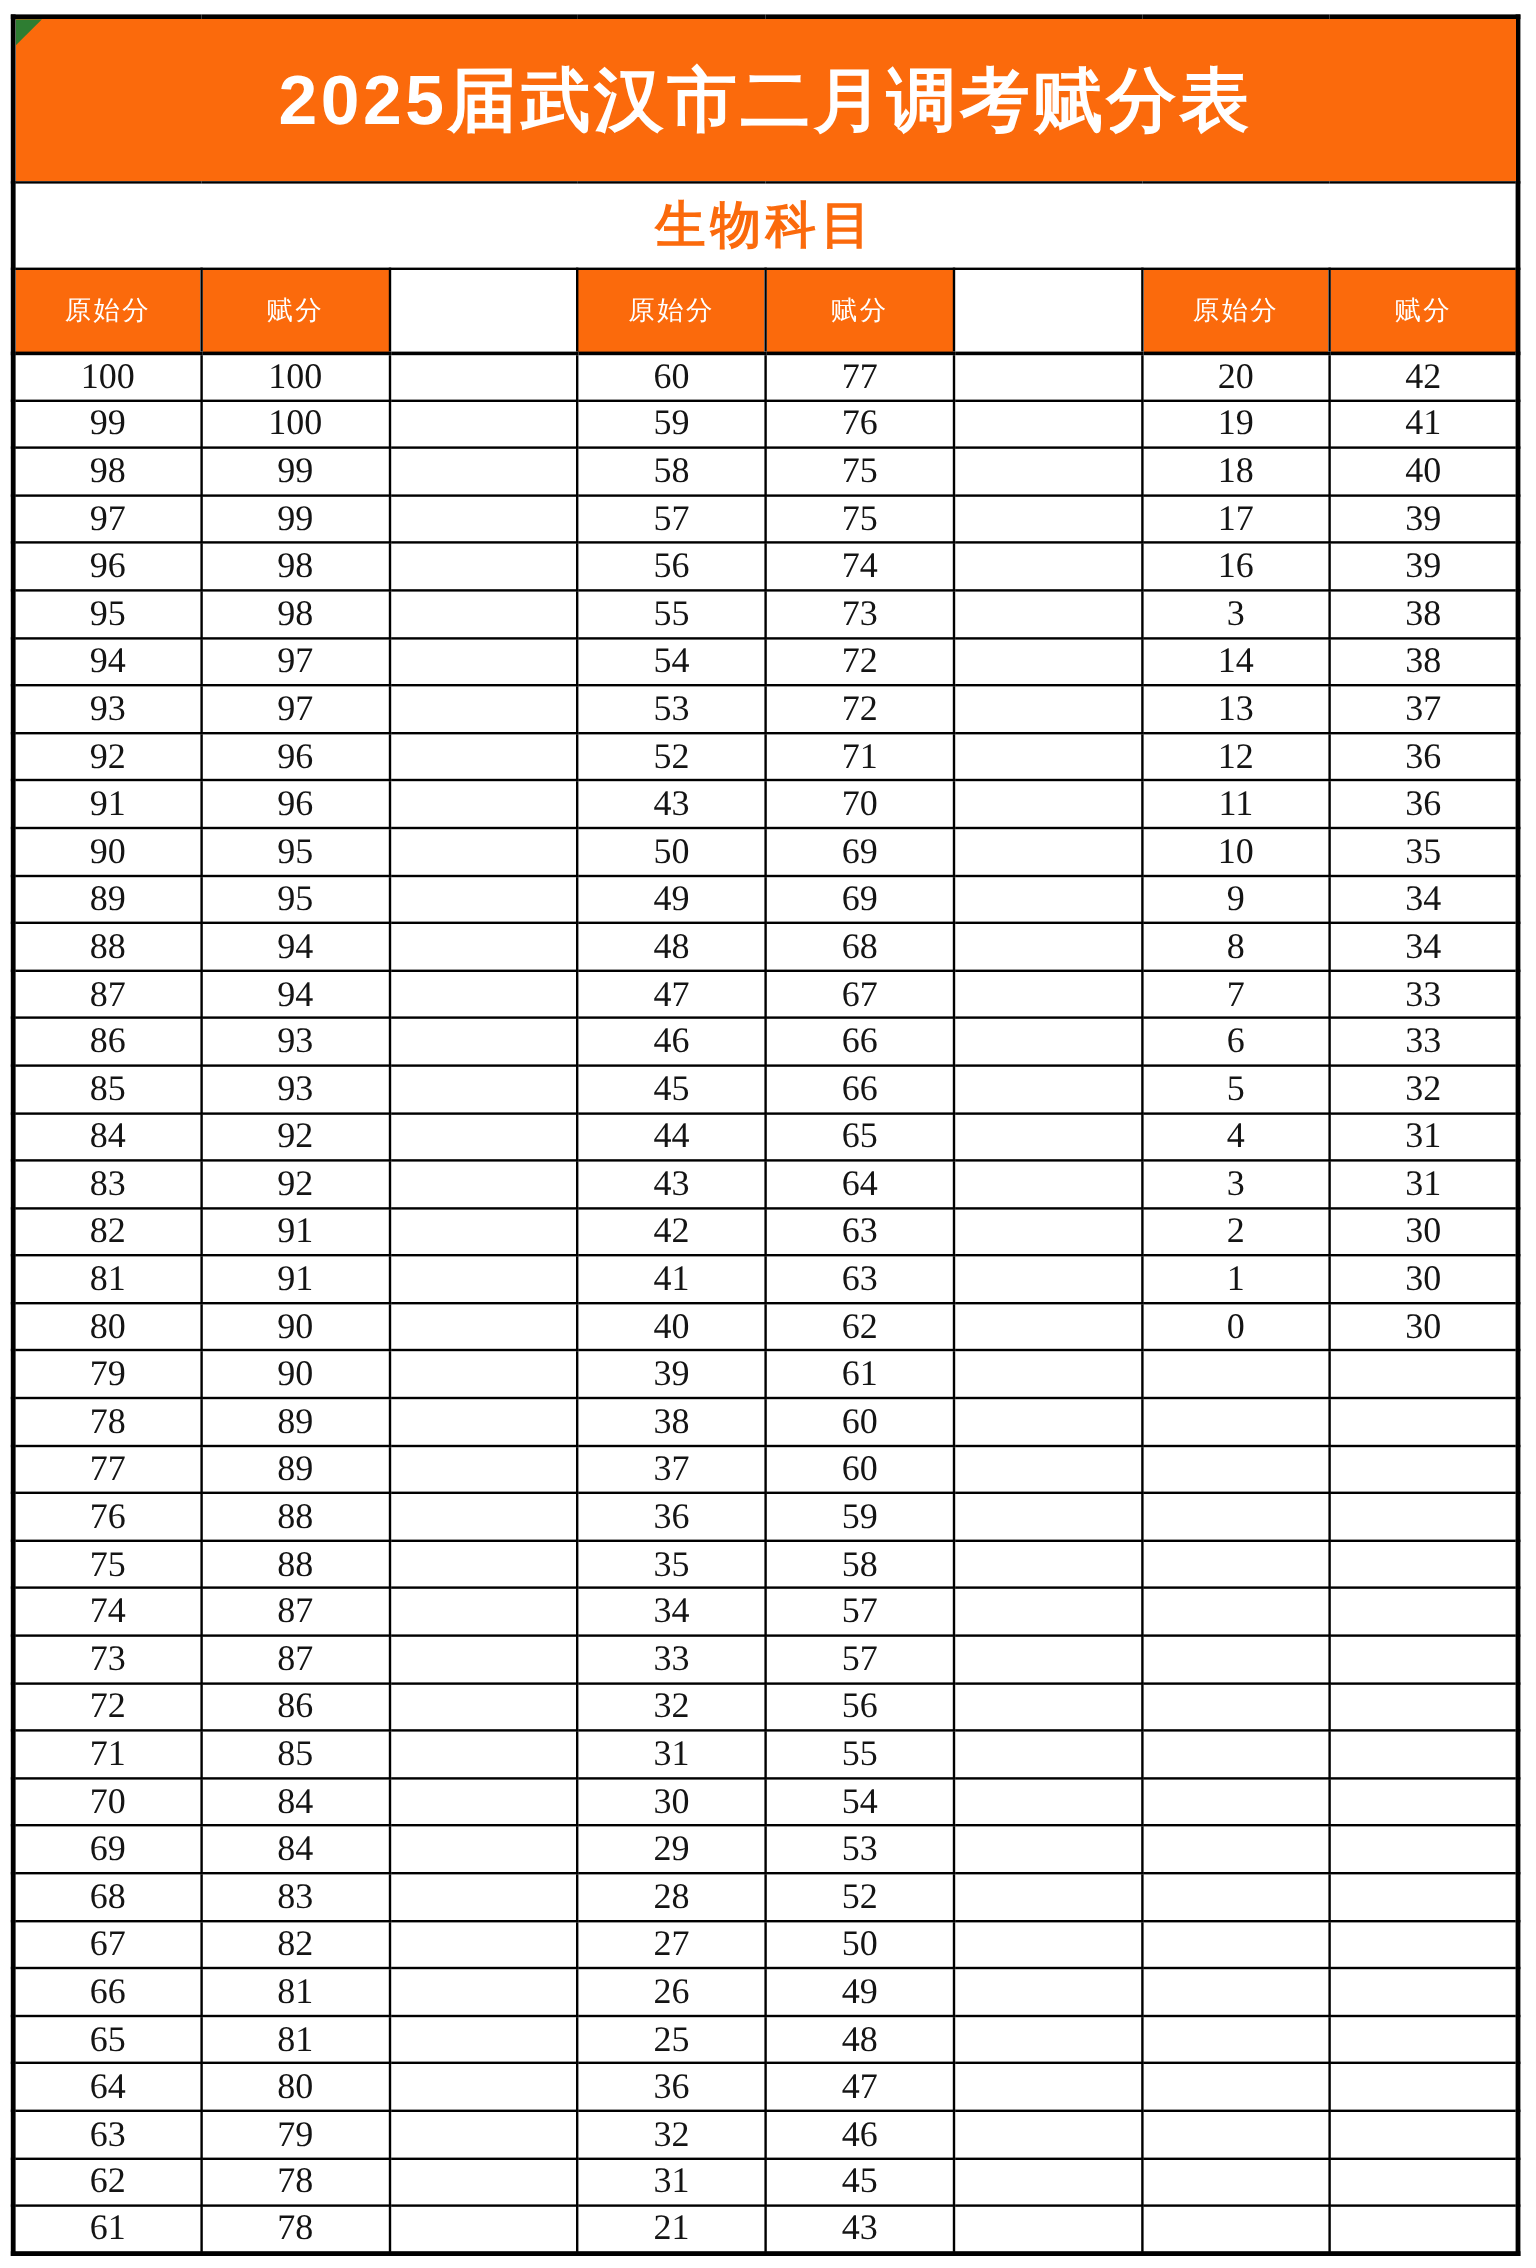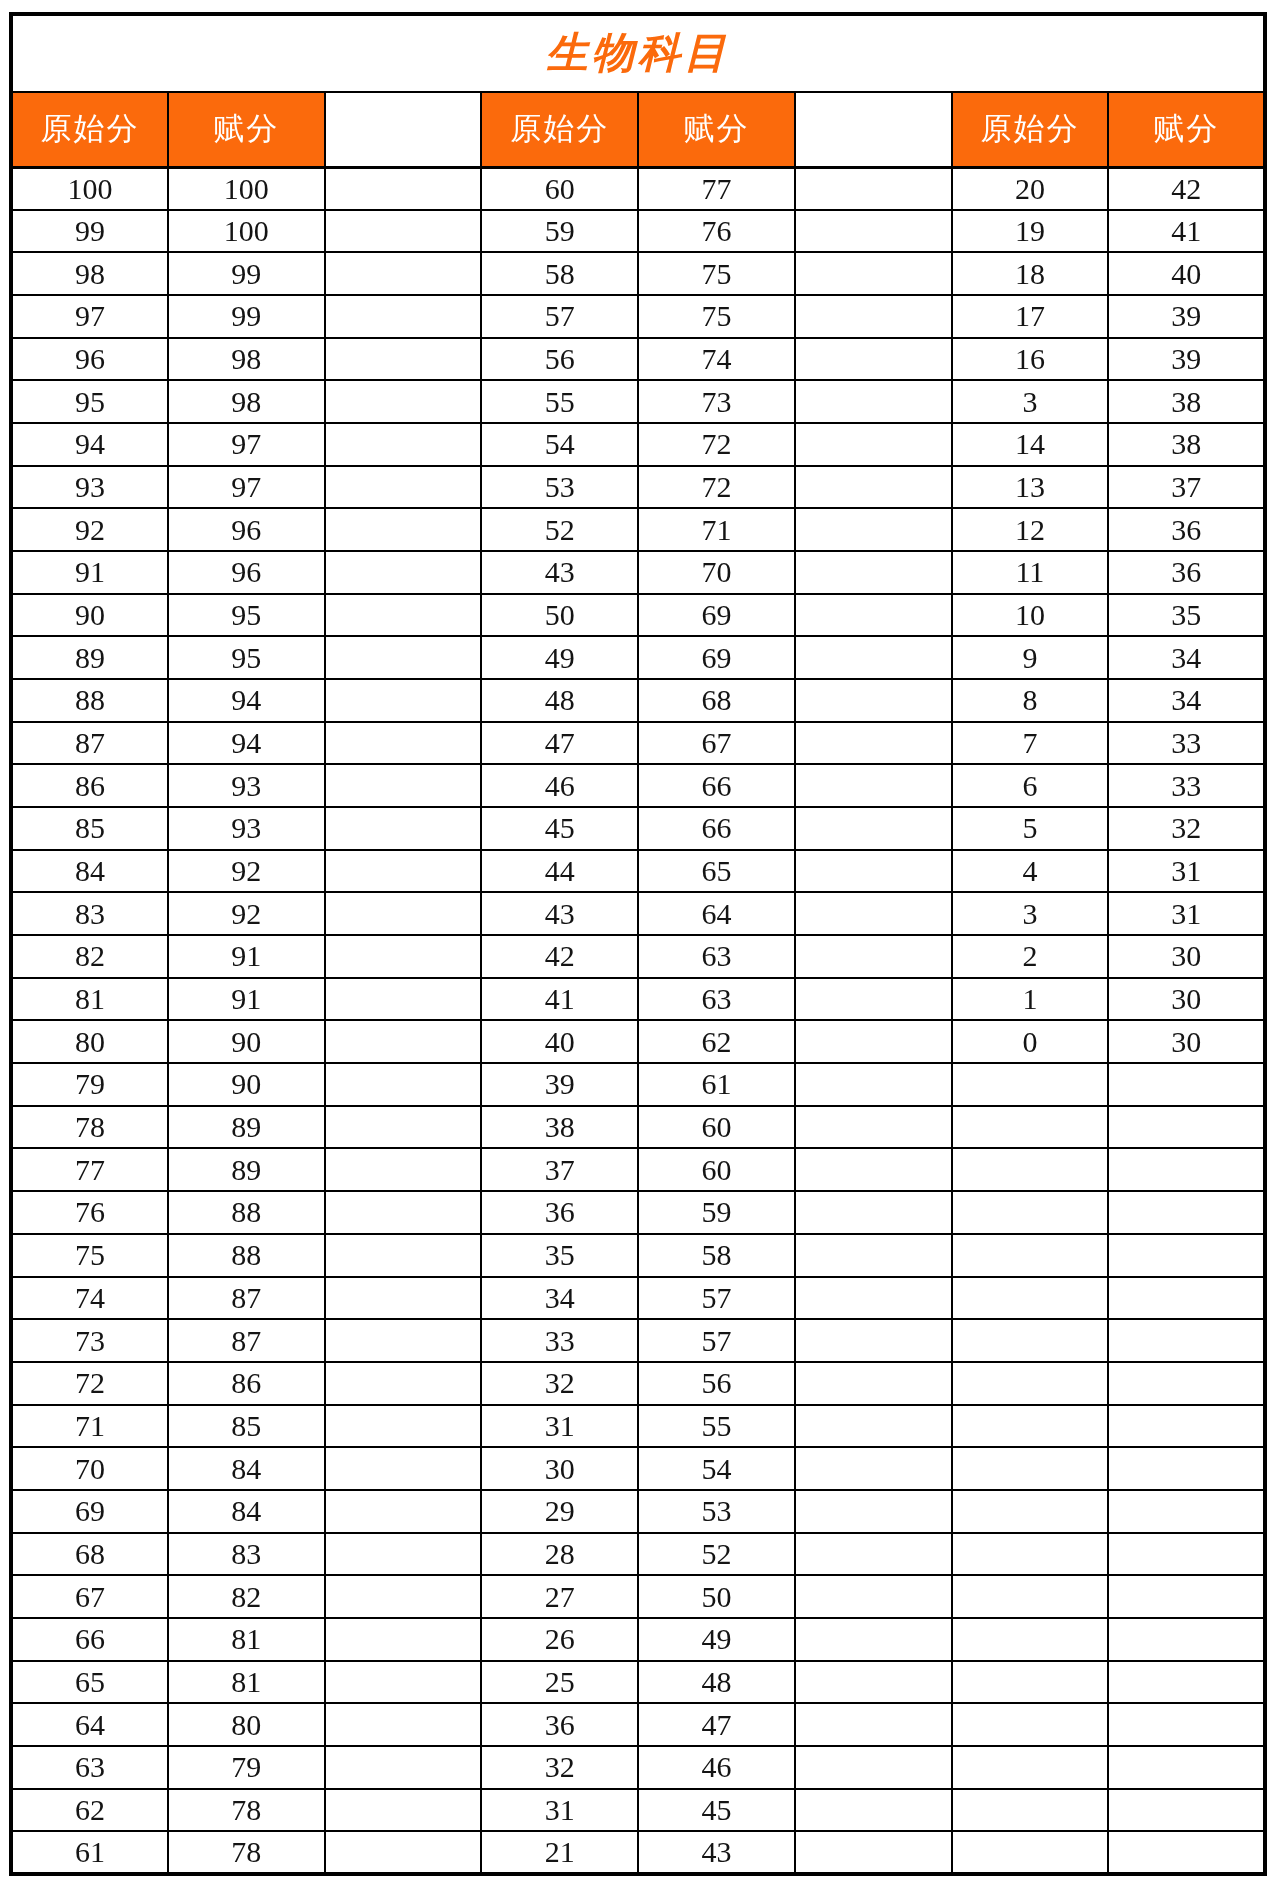--- a/index.html
+++ b/index.html
@@ -47,37 +47,37 @@
   .corner-flag {
     position: absolute;
     left: 0;
     top: 0;
     width: 0;
     height: 0;
     border-top: 22px solid #2e7d32;
     border-right: 22px solid transparent;
   }
 
-  tr.subtitle-row { height: 72px; font-style: italic; }
+  tr.subtitle-row { height: 72px; }
   tr.subtitle-row td {
     background: #ffffff;
     color: #fb6a0c;
     font-family: "Liberation Sans", sans-serif;
     font-weight: bold;
     font-size: 42px;
     letter-spacing: 4px;
   }
 
   tr.header-row { height: 70px; }
   tr.header-row th.hdr {
     background: #fb6a0c;
     color: #ffffff;
     font-family: "Liberation Serif", serif;
     font-weight: normal;
-    font-size: 31px;
+    font-size: 22px;
     letter-spacing: 2px;
     border-bottom: 3px solid #000000;
   }
   tr.header-row th.spacer {
     background: #ffffff;
     border-bottom: 3px solid #000000;
   }
 
   tbody tr.score-row { height: 39.6px; margin-top: 17px; }
   tbody tr.score-row td {
@@ -87,20 +87,26 @@
     background: #ffffff;
     line-height: 1;
   }
 </style>
 </head>
 <body>
 
 <div class="sheet">
   <table class="score-table">
     <tbody>
+      <tr class="title-row">
+        <td colspan="8">
+          <span class="corner-flag"></span>
+          <span>2025届武汉市二月调考赋分表</span>
+        </td>
+      </tr>
       <tr class="subtitle-row">
         <td colspan="8">生物科目</td>
       </tr>
       <tr class="header-row">
           <th class="hdr">原始分</th>
           <th class="hdr">赋分</th>
           <th class="spacer"></th>
           <th class="hdr">原始分</th>
           <th class="hdr">赋分</th>
           <th class="spacer"></th>

